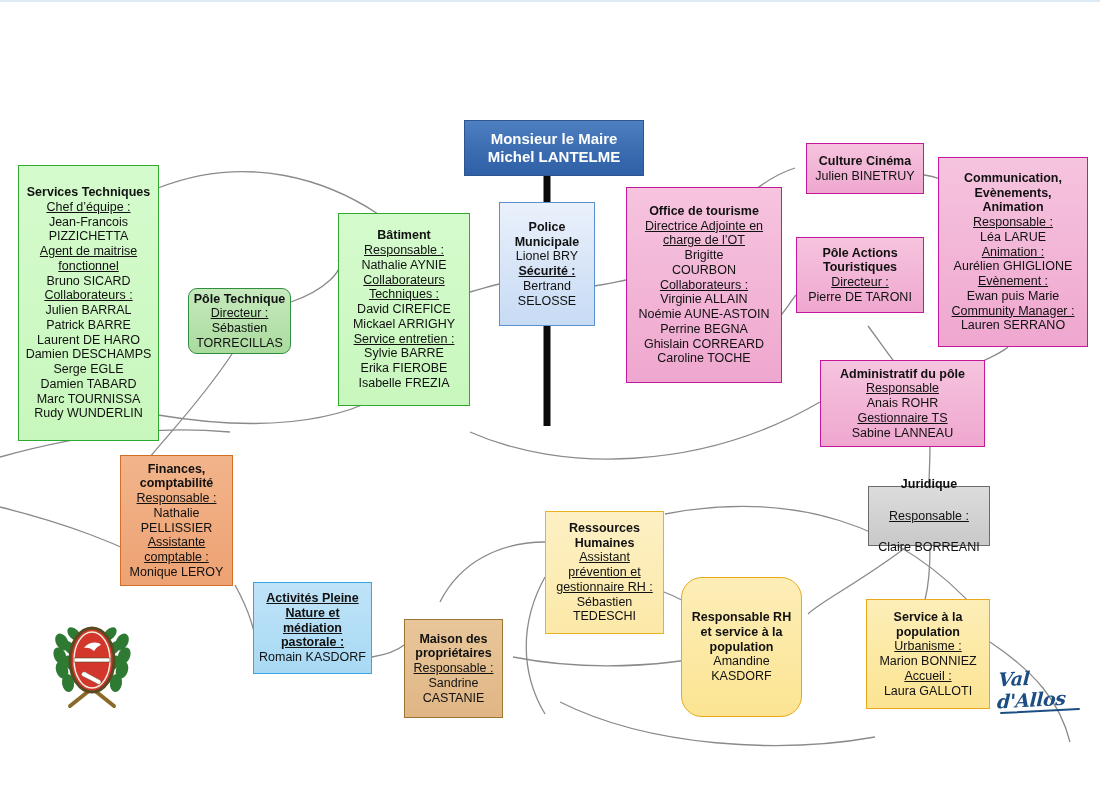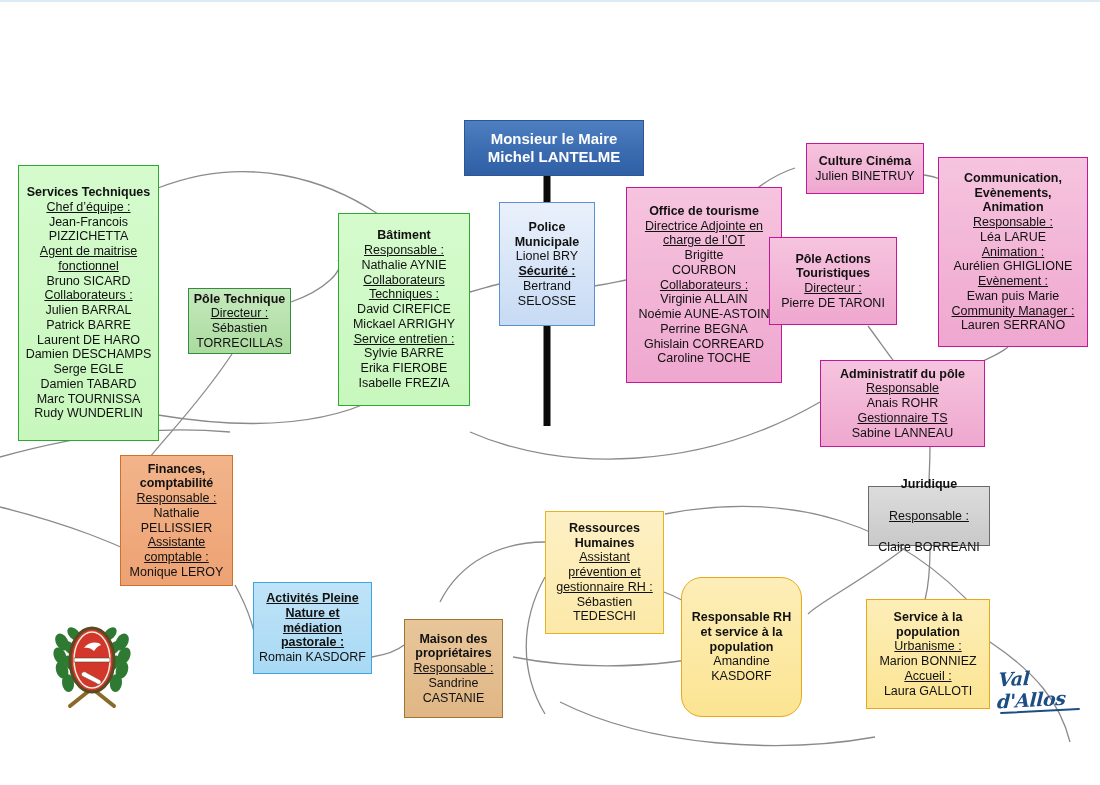--- a/index.html
+++ b/index.html
@@ -178,21 +178,21 @@
     <span class="ln">Julien BARRAL</span>
     <span class="ln">Patrick BARRE</span>
     <span class="ln">Laurent DE HARO</span>
     <span class="ln">Damien DESCHAMPS</span>
     <span class="ln">Serge EGLE</span>
     <span class="ln">Damien TABARD</span>
     <span class="ln">Marc TOURNISSA</span>
     <span class="ln">Rudy WUNDERLIN</span>
   </div>
 
-  <div class="box greendk" style="left:188px;top:286px;width:103px;height:66px;">
+  <div class="box greendk" style="left:188px;top:286px;width:103px;height:66px;border-radius:9px;">
     <span class="ln b">Pôle Technique</span>
     <span class="ln u">Directeur :</span>
     <span class="ln">Sébastien</span>
     <span class="ln">TORRECILLAS</span>
   </div>
 
   <div class="box green" style="left:338px;top:211px;width:132px;height:193px;">
     <span class="ln b">Bâtiment</span>
     <span class="ln u">Responsable :</span>
     <span class="ln">Nathalie AYNIE</span>
@@ -232,21 +232,21 @@
     <span class="ln u">Responsable :</span>
     <span class="ln">Léa LARUE</span>
     <span class="ln u">Animation :</span>
     <span class="ln">Aurélien GHIGLIONE</span>
     <span class="ln u">Evènement :</span>
     <span class="ln">Ewan puis Marie</span>
     <span class="ln u">Community Manager :</span>
     <span class="ln">Lauren SERRANO</span>
   </div>
 
-  <div class="box pink" style="left:769px;top:235px;width:128px;height:88px;">
+  <div class="box pink" style="left:796px;top:235px;width:128px;height:76px;">
     <span class="ln b">Pôle Actions</span>
     <span class="ln b">Touristiques</span>
     <span class="ln u">Directeur :</span>
     <span class="ln">Pierre DE TARONI</span>
   </div>
 
   <div class="box pink" style="left:820px;top:358px;width:165px;height:87px;">
     <span class="ln b">Administratif du pôle</span>
     <span class="ln u">Responsable</span>
     <span class="ln">Anais ROHR</span>

